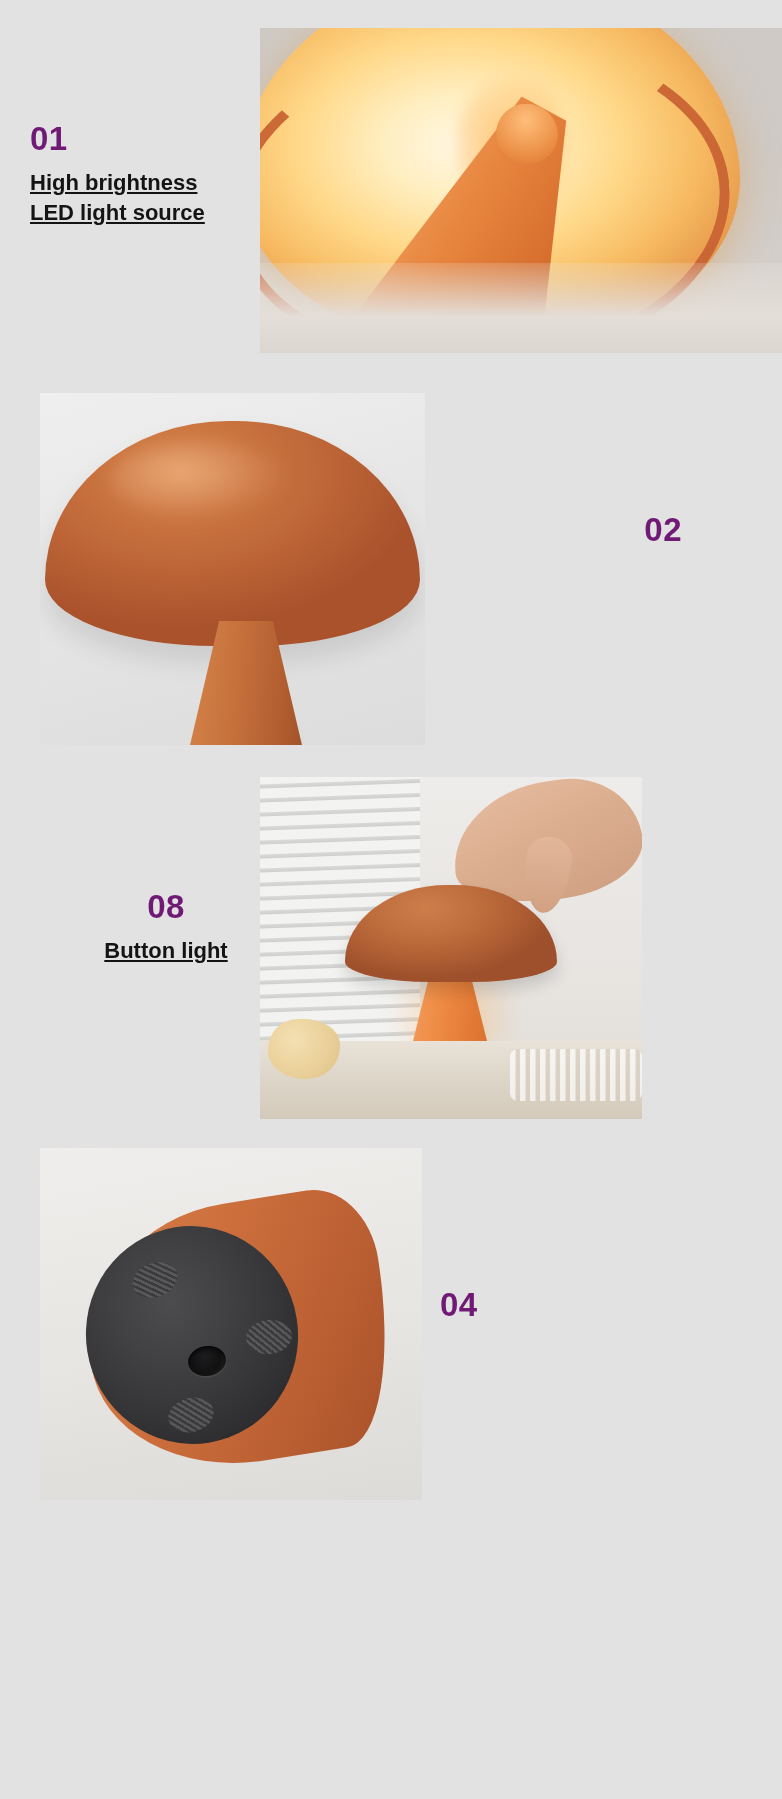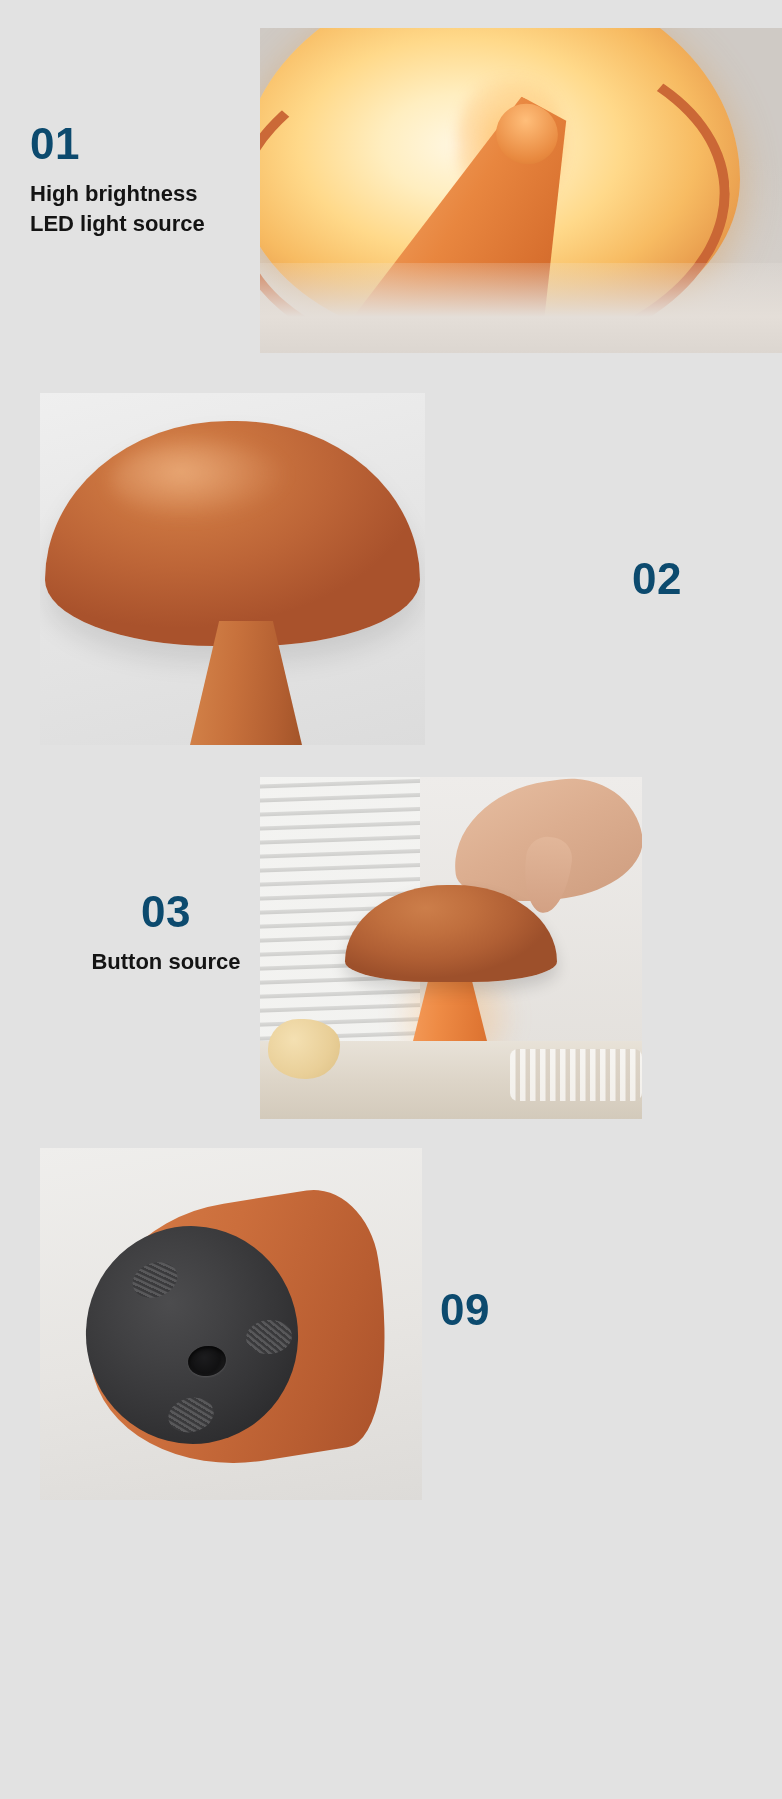--- a/index.html
+++ b/index.html
@@ -21,35 +21,36 @@
   .feature { position: absolute; }
 
   .photo {
     position: absolute;
     overflow: hidden;
     background: #dedede;
   }
 
   .caption { position: absolute; }
   .num {
-    font-size: 44px;
+    font-size: 33px;
     font-weight: bold;
-    color: #0c4a6e;
+    color: #701a75;
     letter-spacing: 0.5px;
     line-height: 1;
     font-family: "Liberation Sans", sans-serif;
   }
   .desc {
     font-size: 22px;
     font-weight: bold;
     color: #141414;
     line-height: 1.35;
     margin-top: 13px;
     font-family: "Liberation Sans", sans-serif;
     white-space: pre-line;
+    text-decoration: underline;
   }
   .align-left  { text-align: left; }
   .align-right { text-align: right; }
   .align-center{ text-align: center; }
 
   
   #photo1 { left: 260px; top: 28px; width: 522px; height: 325px; }
   #photo1 .bg {
     position: absolute; inset: 0;
     background:
@@ -262,21 +263,21 @@
     left: 148px; top: 198px;
     width: 38px; height: 30px;
     border-radius: 50%;
     background: radial-gradient(circle at 45% 38%, #1c1c1e 0%, #111112 55%, #2a2a2c 100%);
     box-shadow: inset 0 2px 4px rgba(0,0,0,0.8), 0 1px 2px rgba(255,255,255,0.12);
     transform: rotate(-9deg);
   }
 
   
   #cap1 { left: 30px;  top: 122px;  width: 222px; }
-  #cap2 { left: 430px; top: 513px;  width: 252px; margin-top: 44px; }
+  #cap2 { left: 430px; top: 513px;  width: 252px; }
   #cap3 { left: 50px;  top: 890px;  width: 232px; }
   #cap4 { left: 440px; top: 1288px; width: 242px; }
 </style>
 </head>
 <body>
 
 <div class="page">
 
   <div class="feature">
     <div class="photo" id="photo1">
@@ -316,33 +317,33 @@
       <div class="hand"></div>
       <div class="finger"></div>
       <div class="glow3"></div>
       <div class="stem3"></div>
       <div class="dome3"></div>
       <div class="tablecloth"></div>
       <div class="crochet"></div>
       <div class="snack"></div>
     </div>
     <div class="caption align-center" id="cap3">
-      <div class="num">03</div>
-      <div class="desc">Button source</div>
+      <div class="num">08</div>
+      <div class="desc">Button light</div>
     </div>
   </div>
 
   <div class="feature">
     <div class="photo" id="photo4">
       <div class="bg"></div>
       <div class="body4"></div>
       <div class="base4"></div>
       <div class="pad pad-a"></div>
       <div class="pad pad-b"></div>
       <div class="pad pad-c"></div>
       <div class="port"></div>
     </div>
     <div class="caption align-left" id="cap4">
-      <div class="num">09</div>
+      <div class="num">04</div>
     </div>
   </div>
 
 </div>
 
 </body></html>

